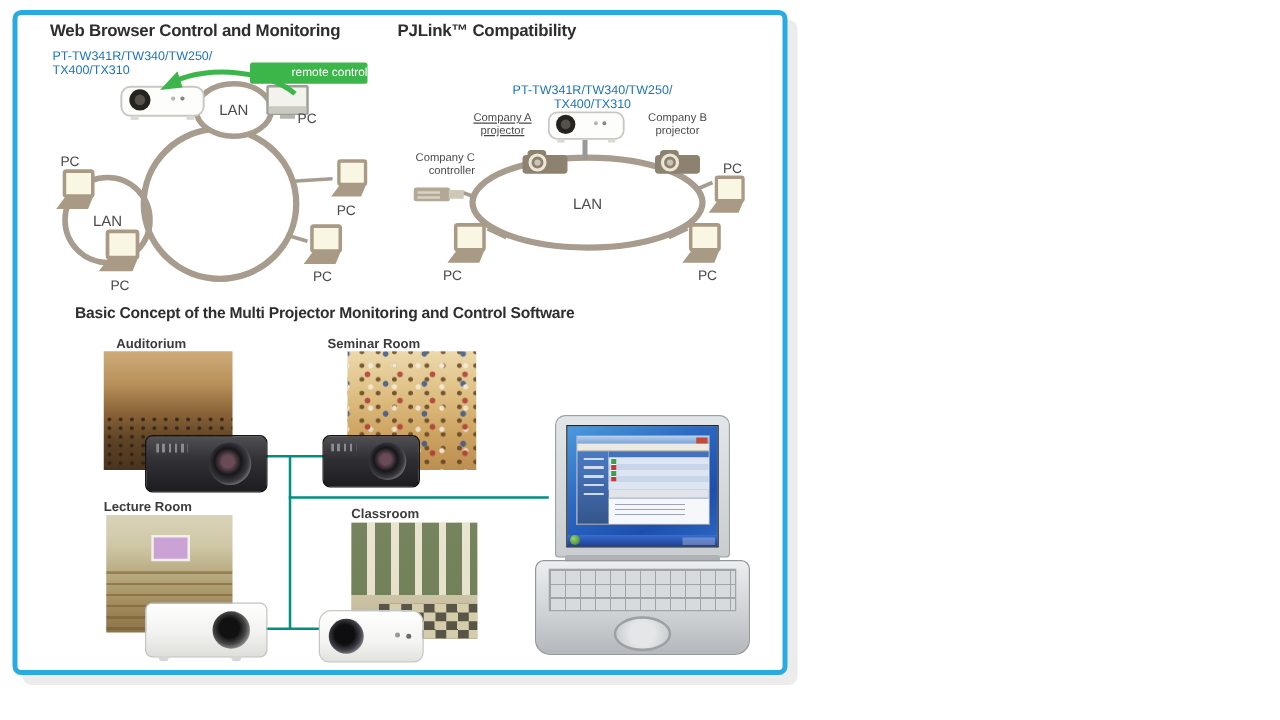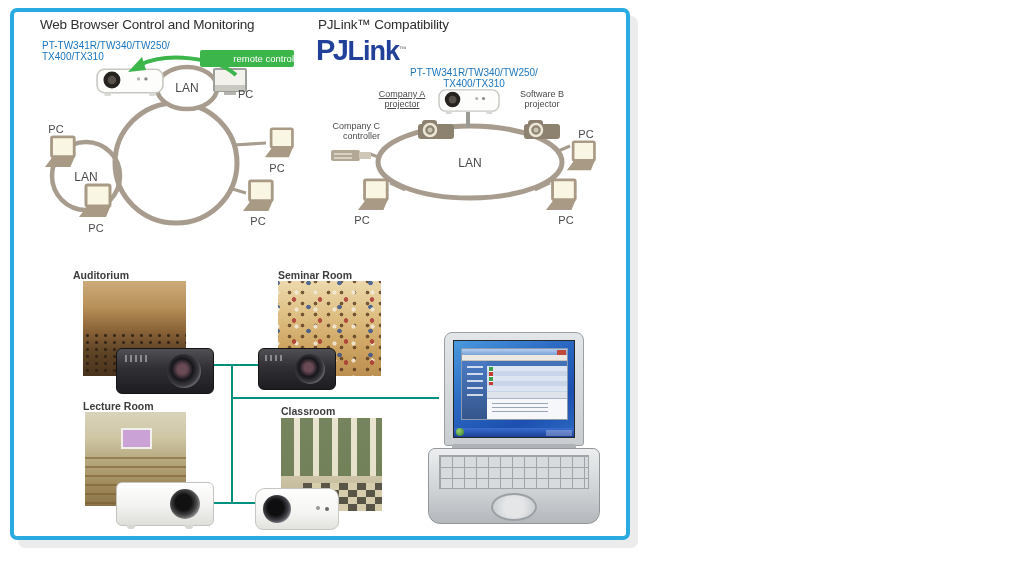--- a/index.html
+++ b/index.html
@@ -4,21 +4,21 @@
 <style>
   * { margin:0; padding:0; box-sizing:border-box; }
   html,body { width:1024px; height:576px; background:#ffffff; overflow:hidden;
               font-family:"Liberation Sans", sans-serif; }
   #frame { position:absolute; left:10px; top:8px; width:620px; height:532px;
            border:4px solid #29abe2; border-radius:7px; background:#fff;
            box-shadow:8px 8px 0 0 #ececec; }
   .abs { position:absolute; }
 
   
-  .h1 { font-weight:normal; font-size:13.5px; color:#2e2e2e; letter-spacing:-0.2px; white-space:nowrap; }
+  .h1 { font-weight:bold; font-size:13.5px; color:#2e2e2e; letter-spacing:-0.2px; white-space:nowrap; }
   .h2 { font-weight:bold; font-size:12.5px; color:#2e2e2e; letter-spacing:-0.2px; white-space:nowrap; }
   .models { font-weight:normal; font-size:10px; line-height:10.5px; color:#1b75bc; white-space:nowrap; }
   .models.center { text-align:center; }
   .room-label { font-weight:bold; font-size:10.5px; color:#3c3c3c; white-space:nowrap; }
   .co-label { font-size:9px; line-height:10px; color:#4a4a4a; text-align:center; white-space:nowrap; }
 
   
   #pjlink-logo { font-weight:bold; font-size:27px; letter-spacing:-1px; color:#21409a; line-height:28px; }
   #pjlink-logo .pj { font-size:29px; letter-spacing:-2.5px; margin-right:1px; }
   #pjlink-logo .tm { font-size:8px; color:#8a8a8a; vertical-align:top; letter-spacing:0; }
@@ -200,33 +200,30 @@
     <text x="46" y="126" text-anchor="middle" class="lan-label">LAN</text>
     <use href="#sym-laptop" x="38" y="128" width="36" height="36"></use>
     <text x="56" y="177" text-anchor="middle" class="diag-label">PC</text>
     <use href="#sym-laptop" x="224" y="72" width="32" height="32"></use>
     <text x="237" y="117" text-anchor="middle" class="diag-label">PC</text>
     <use href="#sym-laptop" x="202" y="124" width="34" height="34"></use>
     <text x="218" y="170" text-anchor="middle" class="diag-label">PC</text>
   </svg>
 
   <div class="abs h1" style="left:304px; top:5px;">PJLink™ Compatibility</div>
-  <div class="abs" id="pjlink-logo" style="left:302px; top:24px;">
-    <span class="pj">PJ</span><span>Link</span><span class="tm">™</span>
-  </div>
   <div class="abs models center" style="left:360px; top:56px; width:200px;">
     <div>PT-TW341R/TW340/TW250/</div>
     <div>TX400/TX310</div>
   </div>
   <div class="abs co-label" style="left:352px; top:77px; width:72px; z-index:5;text-decoration:underline;">
     <div>Company A</div>
     <div>projector</div>
   </div>
   <div class="abs co-label" style="left:490px; top:77px; width:76px; z-index:5;">
-    <div>Software B</div>
+    <div>Company B</div>
     <div>projector</div>
   </div>
   <div class="abs co-label" style="left:302px; top:109px; width:64px; z-index:5;text-align:right;">
     <div>Company C</div>
     <div>controller</div>
   </div>
 
   <svg class="abs" style="left:304px; top:68px;" width="294" height="155" viewBox="0 0 294 155">
     <ellipse cx="152" cy="82" rx="92" ry="36" fill="none" stroke="#a79c8e" stroke-width="5"></ellipse>
     <text x="152" y="87" text-anchor="middle" class="lan-label">LAN</text>
@@ -244,34 +241,35 @@
     <text x="268" y="58" text-anchor="middle" class="diag-label">PC</text>
     <use href="#sym-laptop" x="248" y="60" width="32" height="32"></use>
     <line x1="217" y1="110" x2="232" y2="103" stroke="#a79c8e" stroke-width="3"></line>
     <use href="#sym-laptop" x="227" y="98" width="34" height="34"></use>
     <text x="248" y="144" text-anchor="middle" class="diag-label">PC</text>
     <line x1="87" y1="110" x2="72" y2="103" stroke="#a79c8e" stroke-width="3"></line>
     <use href="#sym-laptop" x="39" y="98" width="34" height="34"></use>
     <text x="44" y="144" text-anchor="middle" class="diag-label">PC</text>
   </svg>
 
+  <div class="abs h2" style="left:46px; top:231px;">Basic Concept of the Multi Projector Monitoring and Control Software</div>
 
   <div class="abs tline" style="left:190px; top:352px; width:58px; height:2px;"></div>
   <div class="abs tline" style="left:217px; top:352px; width:2px; height:140px;"></div>
   <div class="abs tline" style="left:217px; top:385px; width:208px; height:2px;"></div>
   <div class="abs tline" style="left:190px; top:490px; width:60px; height:2px;"></div>
 
-  <div class="abs room-label" style="left:59px; top:257px;">Auditorium</div>
+  <div class="abs room-label" style="left:79px; top:257px;">Auditorium</div>
   <div class="abs photo photo-auditorium" style="left:69px; top:269px; width:103px; height:95px;"></div>
   <div class="abs proj proj-black" style="left:102px; top:336px; width:98px; height:46px;">
     <span class="vents"></span>
     <span class="lens" style="left:52%; width:34px; height:34px;"></span>
   </div>
 
-  <div class="abs room-label" style="left:264px; top:257px;">Seminar Room</div>
+  <div class="abs room-label" style="left:248px; top:257px;">Seminar Room</div>
   <div class="abs photo photo-seminar" style="left:264px; top:269px; width:103px; height:95px;"></div>
   <div class="abs proj proj-black" style="left:244px; top:336px; width:78px; height:42px;">
     <span class="vents"></span>
     <span class="lens" style="left:48%; width:30px; height:30px;"></span>
   </div>
 
   <div class="abs room-label" style="left:69px; top:388px;">Lecture Room</div>
   <div class="abs photo photo-lecture" style="left:71px; top:400px; width:101px; height:94px;">
     <span class="lecture-screen"></span>
   </div>

